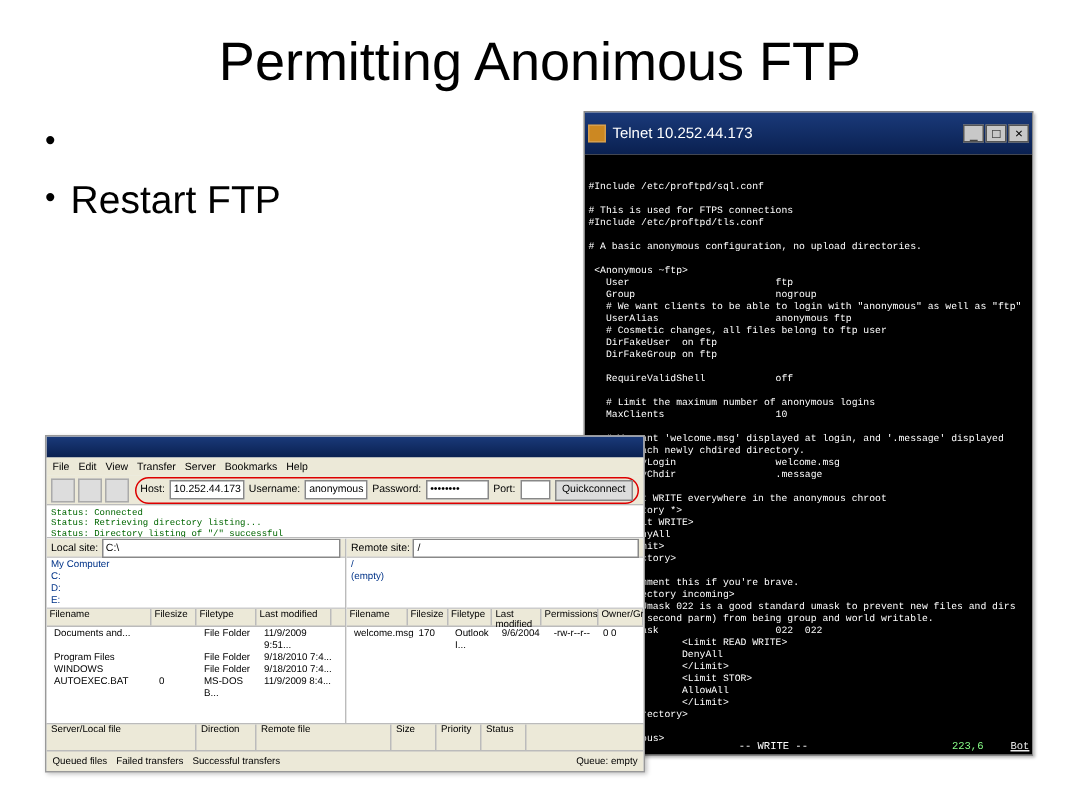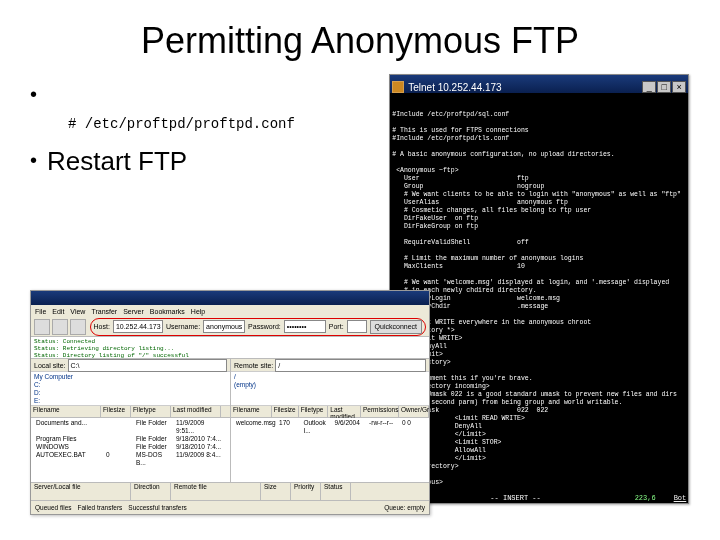--- a/index.html
+++ b/index.html
@@ -55,25 +55,25 @@
   
   .term-window {
     width: 300px;
     height: 430px;
     border: 1px solid #888;
     box-shadow: 1px 1px 2px rgba(0,0,0,0.3);
     display: flex; flex-direction: column;
     margin-top: 4px;
   }
   .term-titlebar {
-    height: 18px;
+    height: 28px;
     background: linear-gradient(#1a3a7a,#0a2050);
     color: #fff;
     font-size: 10px;
-    display: flex; align-items: flex-end;
+    display: flex; align-items: center;
     padding: 0 2px;
   }
   .term-icon {
     width: 12px; height: 12px;
     background: #c82; margin-right: 4px;
     border: 1px solid #fff3;
   }
   .term-title-text { flex: 1; }
   .term-btns { display:flex; gap:1px; }
   .term-btn {
@@ -188,29 +188,28 @@
     display:flex; align-items:center; gap:6px; padding:0 4px;
     font-size:6.5px;
   }
   .ftp-status .spacer { flex:1; }
 </style>
 </head>
 <body>
 
 <div class="slide">
 
-  <div class="title">Permitting Anonymous FTP</div>
+  <div class="title">Permitting Anonimous FTP</div>
 
   <div class="content-row">
 
     <div class="left-col">
       <div class="bullet-row">
         <span class="bullet">•</span>
       </div>
-      <div class="code-line"># /etc/proftpd/proftpd.conf</div>
       <div class="bullet-row">
         <span class="bullet">•</span>
         <span class="bullet-text">Restart FTP</span>
       </div>
     </div>
 
     <div class="right-col">
 
       <div class="term-window">
         <div class="term-titlebar">
@@ -218,21 +217,21 @@
           <span class="term-title-text">Telnet 10.252.44.173</span>
           <div class="term-btns">
             <div class="term-btn">_</div>
             <div class="term-btn">□</div>
             <div class="term-btn">×</div>
           </div>
         </div>
         <div class="term-body" id="term-body">
           <span class="term-l">#Include /etc/proftpd/sql.conf</span><span class="term-l"> </span><span class="term-l"># This is used for FTPS connections</span><span class="term-l">#Include /etc/proftpd/tls.conf</span><span class="term-l"> </span><span class="term-l"># A basic anonymous configuration, no upload directories.</span><span class="term-l"> </span><span class="term-l"> &lt;Anonymous ~ftp&gt;</span><span class="term-l">   User                         ftp</span><span class="term-l">   Group                        nogroup</span><span class="term-l">   # We want clients to be able to login with "anonymous" as well as "ftp"</span><span class="term-l">   UserAlias                    anonymous ftp</span><span class="term-l">   # Cosmetic changes, all files belong to ftp user</span><span class="term-l">   DirFakeUser  on ftp</span><span class="term-l">   DirFakeGroup on ftp</span><span class="term-l"> </span><span class="term-l">   RequireValidShell            off</span><span class="term-l"> </span><span class="term-l">   # Limit the maximum number of anonymous logins</span><span class="term-l">   MaxClients                   10</span><span class="term-l"> </span><span class="term-l">   # We want 'welcome.msg' displayed at login, and '.message' displayed</span><span class="term-l">   # in each newly chdired directory.</span><span class="term-l">   DisplayLogin                 welcome.msg</span><span class="term-l">   DisplayChdir                 .message</span><span class="term-l"> </span><span class="term-l">   # Limit WRITE everywhere in the anonymous chroot</span><span class="term-l">   &lt;Directory *&gt;</span><span class="term-l">     &lt;Limit WRITE&gt;</span><span class="term-l">       DenyAll</span><span class="term-l">     &lt;/Limit&gt;</span><span class="term-l">   &lt;/Directory&gt;</span><span class="term-l"> </span><span class="term-l">   # Uncomment this if you're brave.</span><span class="term-l">   # &lt;Directory incoming&gt;</span><span class="term-l">   #   # Umask 022 is a good standard umask to prevent new files and dirs</span><span class="term-l">   #   # (second parm) from being group and world writable.</span><span class="term-l">   #   Umask                    022  022</span><span class="term-l">   #            &lt;Limit READ WRITE&gt;</span><span class="term-l">   #            DenyAll</span><span class="term-l">   #            &lt;/Limit&gt;</span><span class="term-l">   #            &lt;Limit STOR&gt;</span><span class="term-l">   #            AllowAll</span><span class="term-l">   #            &lt;/Limit&gt;</span><span class="term-l">   # &lt;/Directory&gt;</span><span class="term-l"> </span><span class="term-l"> &lt;/Anonymous&gt;</span><div class="term-status">
             <span>~</span>
-            <span class="mid">-- INSERT --</span>
+            <span class="mid">-- WRITE --</span>
             <span>223,6</span>
             <span style="width:18px"></span>
             <span class="right">Bot</span>
           </div>
         </div>
       </div>
     </div>
 
   </div>
 

